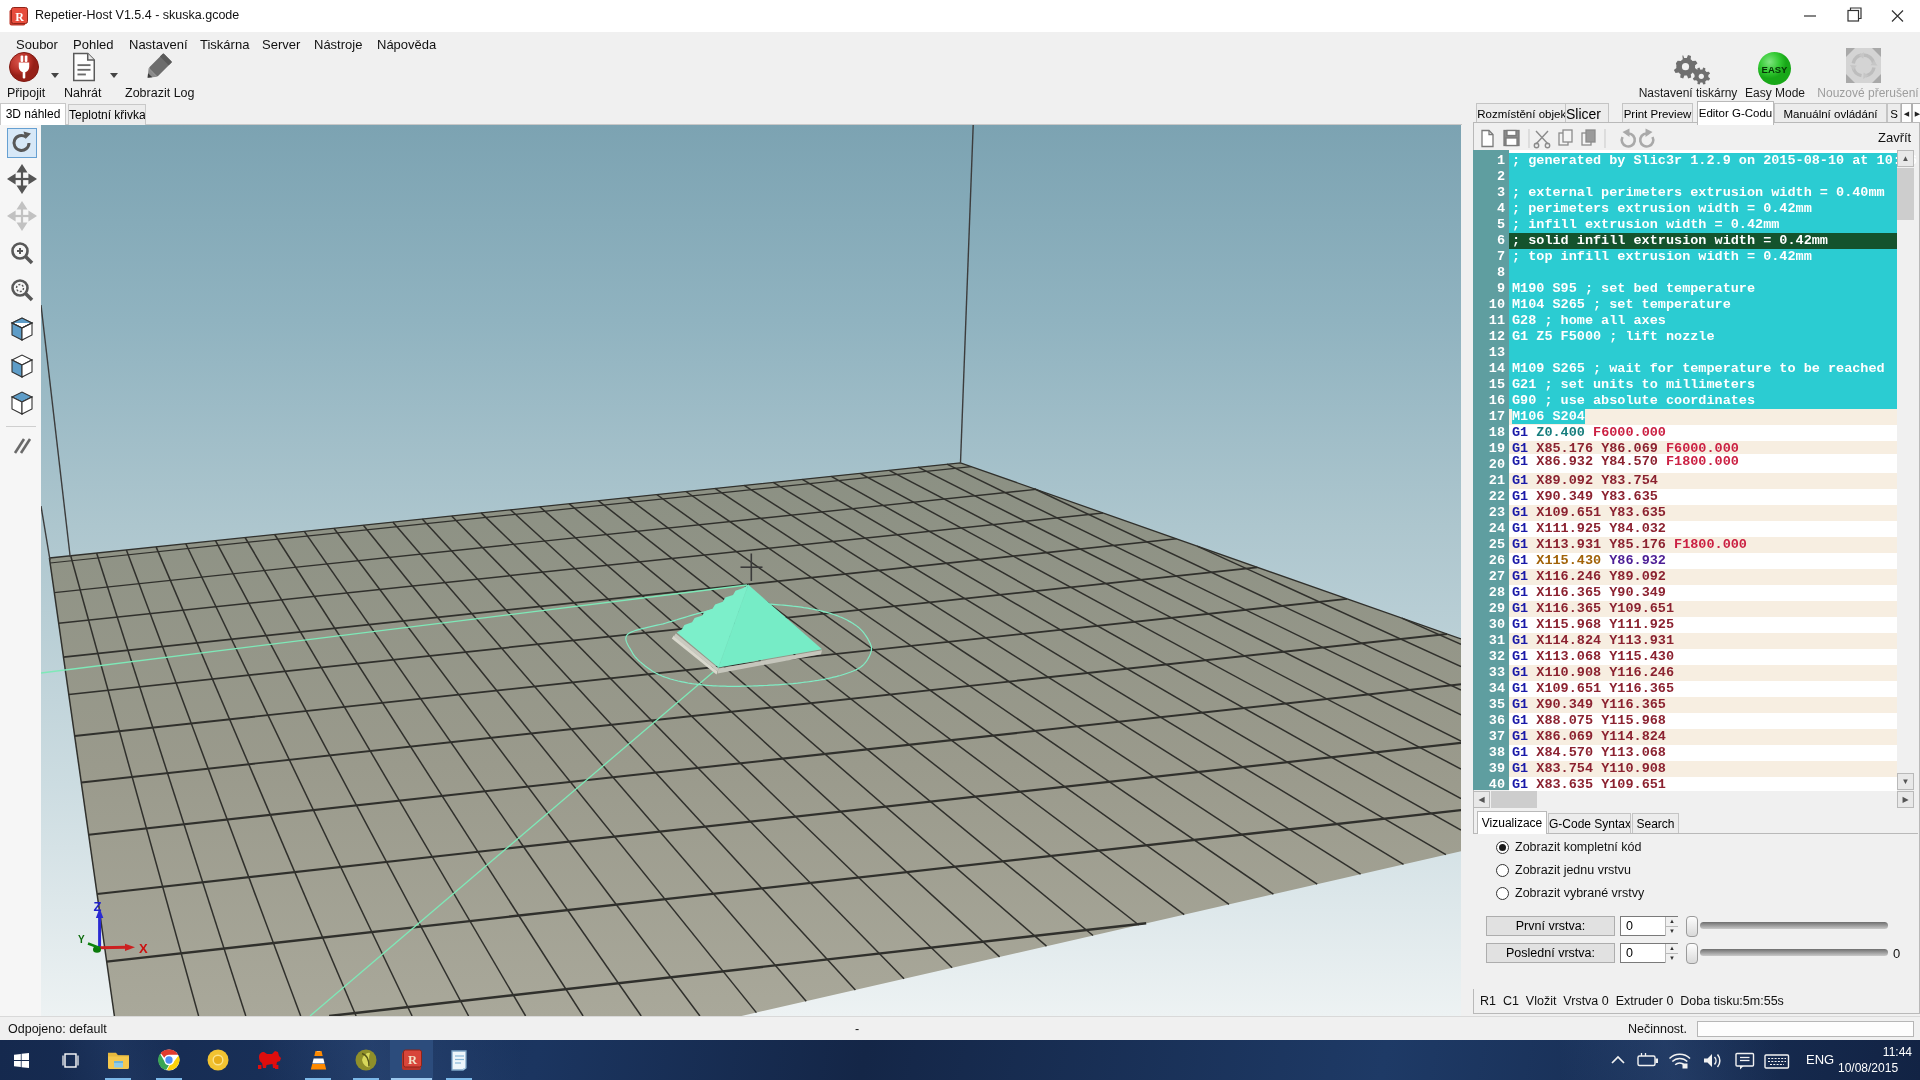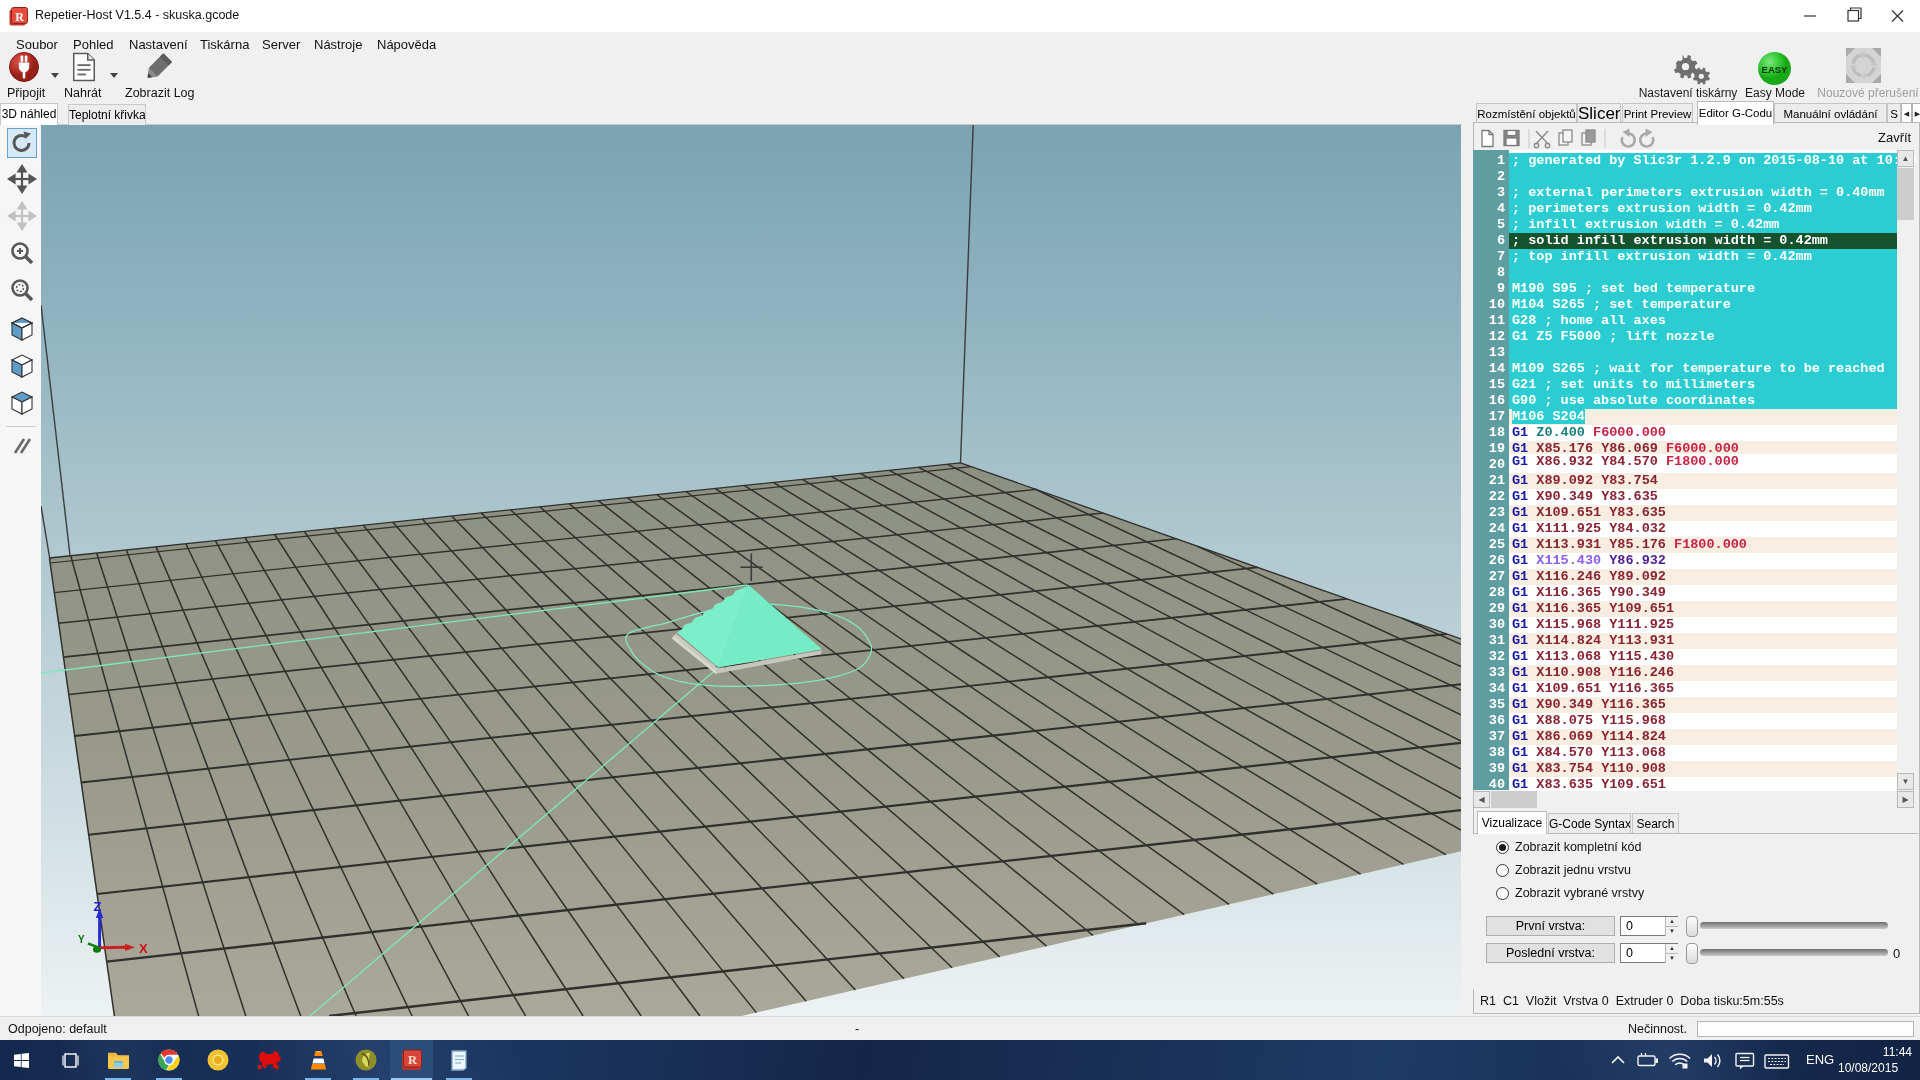--- a/index.html
+++ b/index.html
@@ -121,21 +121,21 @@
         <polygon points="27.8,12.5 31.5,17.5 24.6,17.2"></polygon>
         <polygon points="22.5,27.5 17.2,31 17.6,24.4"></polygon>
         <polygon points="7.3,22.3 4,17 10.8,17.6"></polygon>
         <polygon points="12.8,7.3 18,4.2 17.4,10.8"></polygon>
       </g>
   </svg>
   <div class="abs tb-label" style="left:1814px;top:29px;width:108px;color:#9d9d9d;white-space:nowrap">Nouzové přerušení</div>
 </div>
 
 <div class="abs" style="left:0;top:103px;width:1462px;height:22px;background:#f0f0f0;border-bottom:1px solid #c8c8c8">
-  <div class="abs" style="left:0;top:0;width:58px;height:22px;background:#fff;border:1px solid #c8c8c8;border-bottom:none;font-size:12px;text-align:center;line-height:21px;white-space:nowrap">3D náhled</div>
+  <div class="abs" style="left:0;top:0;width:66px;height:22px;background:#fff;border:1px solid #c8c8c8;border-bottom:none;font-size:12px;text-align:center;line-height:21px;white-space:nowrap">3D náhled</div>
   <div class="abs" style="left:68px;top:1px;width:78px;height:21px;background:#ececec;border:1px solid #c8c8c8;border-bottom:none;font-size:12px;text-align:center;line-height:20px;white-space:nowrap;overflow:hidden">Teplotní křivka</div>
 </div>
 
 <div class="abs" style="left:0;top:125px;width:41px;height:891px;background:#f6f6f6">
   <svg class="abs" style="left:7px;top:3px" width="30" height="30" viewBox="0 0 30 30">
       <rect x="0.5" y="0.5" width="29" height="29" fill="#d7e8f7" stroke="#66a0d2" stroke-width="1"></rect>
       <path d="M22 15 a7.5 7.5 0 1 1 -3.2-6.2" fill="none" stroke="#585858" stroke-width="3"></path>
       <polygon points="16.5,3.5 24,5.5 18.5,11" fill="#585858"></polygon>
     </svg>
     <svg class="abs" style="left:7px;top:39px" width="30" height="30" viewBox="0 0 30 30">
@@ -295,21 +295,21 @@
 <ellipse cx="97" cy="949.5" rx="4" ry="3.2" fill="#0b7a0b"></ellipse>
 <line x1="99.6" y1="947.8" x2="88" y2="943.5" stroke="#0e840e" stroke-width="2.4"></line>
 <text x="78" y="943" font-family="Liberation Sans, sans-serif" font-size="10" font-weight="bold" fill="#0b6b0b">Y</text>
 </g>
 </svg>
 
 <div class="abs" style="left:1461px;top:125px;width:12px;height:891px;background:#f0f0f0"></div>
 
 <div class="abs" style="left:1473px;top:103px;width:447px;height:913px;background:#f0f0f0">
     <div class="abs" style="left:3px;top:0px;width:101px;height:21px;background:#ececec;border:1px solid #c4c4c4;border-bottom:none;font-size:11.5px;text-align:center;line-height:20px;white-space:nowrap;overflow:hidden">Rozmístění objektů</div>
-    <div class="abs" style="left:104px;top:0px;width:44px;height:21px;background:#ececec;border:1px solid #c4c4c4;border-bottom:none;font-size:17px;text-align:center;line-height:20px;white-space:nowrap;overflow:hidden">Slicer</div>
+    <div class="abs" style="left:92px;top:0px;width:44px;height:21px;background:#ececec;border:1px solid #c4c4c4;border-bottom:none;font-size:14px;line-height:20px;white-space:nowrap;overflow:hidden">Slicer</div>
     <div class="abs" style="left:149px;top:0px;width:71px;height:21px;background:#ececec;border:1px solid #c4c4c4;border-bottom:none;font-size:11.5px;text-align:center;line-height:20px;white-space:nowrap;overflow:hidden">Print Preview</div>
     <div class="abs" style="left:224px;top:-2px;width:77px;height:24px;background:#fff;border:1px solid #b9b9b9;border-bottom:none;font-size:11.5px;text-align:center;line-height:22px;z-index:2;white-space:nowrap;overflow:hidden">Editor G-Codu</div>
     <div class="abs" style="left:301px;top:0px;width:113px;height:21px;background:#ececec;border:1px solid #c4c4c4;border-bottom:none;font-size:11.5px;text-align:center;line-height:20px;white-space:nowrap;overflow:hidden">Manuální ovládání</div>
     <div class="abs" style="left:414px;top:0px;width:14px;height:21px;background:#ececec;border:1px solid #c4c4c4;border-bottom:none;font-size:11.5px;text-align:center;line-height:20px;white-space:nowrap;overflow:hidden">S</div>
     <div class="abs" style="left:428px;top:0px;width:11px;height:21px;background:#fdfdfd;border:1px solid #b0b0b0;text-align:center;font-size:7px;line-height:19px;color:#222">◀</div>
     <div class="abs" style="left:439px;top:0px;width:11px;height:21px;background:#fdfdfd;border:1px solid #b0b0b0;text-align:center;font-size:7px;line-height:19px;color:#222">▶</div>
     <div class="abs" style="left:0;top:19px;width:447px;height:892px;background:#f0f0f0;border:1px solid #b9b9b9"></div>
     <svg class="abs" style="left:6px;top:25px" width="180" height="22" viewBox="0 0 180 22">
 <g stroke="#7a7a7a" stroke-width="1.3" fill="#fff">
 <path d="M3 2.5 h7 l4 4 v12 h-11 z"></path>
@@ -402,21 +402,21 @@
       <div class="gr" style="top:243px;background:#2bccd2;color:#fff">G90 ; use absolute coordinates</div>
       <div class="gr" style="top:259px;background:#f7eee1"><span style="background:#2bccd2;color:#fff">M106 S204</span></div>
       <div class="gr" style="top:275px;background:#ffffff"><span style="color:#1a1aa8">G1</span> <span style="color:#177e7e">Z0.400</span> <span style="color:#cb2143">F6000.000</span></div>
       <div class="gr" style="top:291px;background:#f7eee1"><span style="color:#1a1aa8">G1</span> <span style="color:#8b2230">X85.176</span> <span style="color:#8b2230">Y86.069</span> <span style="color:#cb2143">F6000.000</span></div>
       <div class="gr" style="top:304px;background:#ffffff"><span style="color:#1a1aa8">G1</span> <span style="color:#8b2230">X86.932</span> <span style="color:#8b2230">Y84.570</span> <span style="color:#cb2143">F1800.000</span></div>
       <div class="gr" style="top:323px;background:#f7eee1"><span style="color:#1a1aa8">G1</span> <span style="color:#8b2230">X89.092</span> <span style="color:#8b2230">Y83.754</span></div>
       <div class="gr" style="top:339px;background:#ffffff"><span style="color:#1a1aa8">G1</span> <span style="color:#8b2230">X90.349</span> <span style="color:#8b2230">Y83.635</span></div>
       <div class="gr" style="top:355px;background:#f7eee1"><span style="color:#1a1aa8">G1</span> <span style="color:#8b2230">X109.651</span> <span style="color:#8b2230">Y83.635</span></div>
       <div class="gr" style="top:371px;background:#ffffff"><span style="color:#1a1aa8">G1</span> <span style="color:#8b2230">X111.925</span> <span style="color:#8b2230">Y84.032</span></div>
       <div class="gr" style="top:387px;background:#f7eee1"><span style="color:#1a1aa8">G1</span> <span style="color:#8b2230">X113.931</span> <span style="color:#8b2230">Y85.176</span> <span style="color:#cb2143">F1800.000</span></div>
-      <div class="gr" style="top:403px;background:#ffffff"><span style="color:#1a1aa8">G1</span> <span style="color:#8b5cf6">X115.430</span> <span style="color:#4c1d95">Y86.932</span></div>
+      <div class="gr" style="top:403px;background:#ffffff"><span style="color:#1a1aa8">G1</span> <span style="color:#a16207">X115.430</span> <span style="color:#4c1d95">Y86.932</span></div>
       <div class="gr" style="top:419px;background:#f7eee1"><span style="color:#1a1aa8">G1</span> <span style="color:#8b2230">X116.246</span> <span style="color:#8b2230">Y89.092</span></div>
       <div class="gr" style="top:435px;background:#ffffff"><span style="color:#1a1aa8">G1</span> <span style="color:#8b2230">X116.365</span> <span style="color:#8b2230">Y90.349</span></div>
       <div class="gr" style="top:451px;background:#f7eee1"><span style="color:#1a1aa8">G1</span> <span style="color:#8b2230">X116.365</span> <span style="color:#8b2230">Y109.651</span></div>
       <div class="gr" style="top:467px;background:#ffffff"><span style="color:#1a1aa8">G1</span> <span style="color:#8b2230">X115.968</span> <span style="color:#8b2230">Y111.925</span></div>
       <div class="gr" style="top:483px;background:#f7eee1"><span style="color:#1a1aa8">G1</span> <span style="color:#8b2230">X114.824</span> <span style="color:#8b2230">Y113.931</span></div>
       <div class="gr" style="top:499px;background:#ffffff"><span style="color:#1a1aa8">G1</span> <span style="color:#8b2230">X113.068</span> <span style="color:#8b2230">Y115.430</span></div>
       <div class="gr" style="top:515px;background:#f7eee1"><span style="color:#1a1aa8">G1</span> <span style="color:#8b2230">X110.908</span> <span style="color:#8b2230">Y116.246</span></div>
       <div class="gr" style="top:531px;background:#ffffff"><span style="color:#1a1aa8">G1</span> <span style="color:#8b2230">X109.651</span> <span style="color:#8b2230">Y116.365</span></div>
       <div class="gr" style="top:547px;background:#f7eee1"><span style="color:#1a1aa8">G1</span> <span style="color:#8b2230">X90.349</span> <span style="color:#8b2230">Y116.365</span></div>
       <div class="gr" style="top:563px;background:#ffffff"><span style="color:#1a1aa8">G1</span> <span style="color:#8b2230">X88.075</span> <span style="color:#8b2230">Y115.968</span></div>

